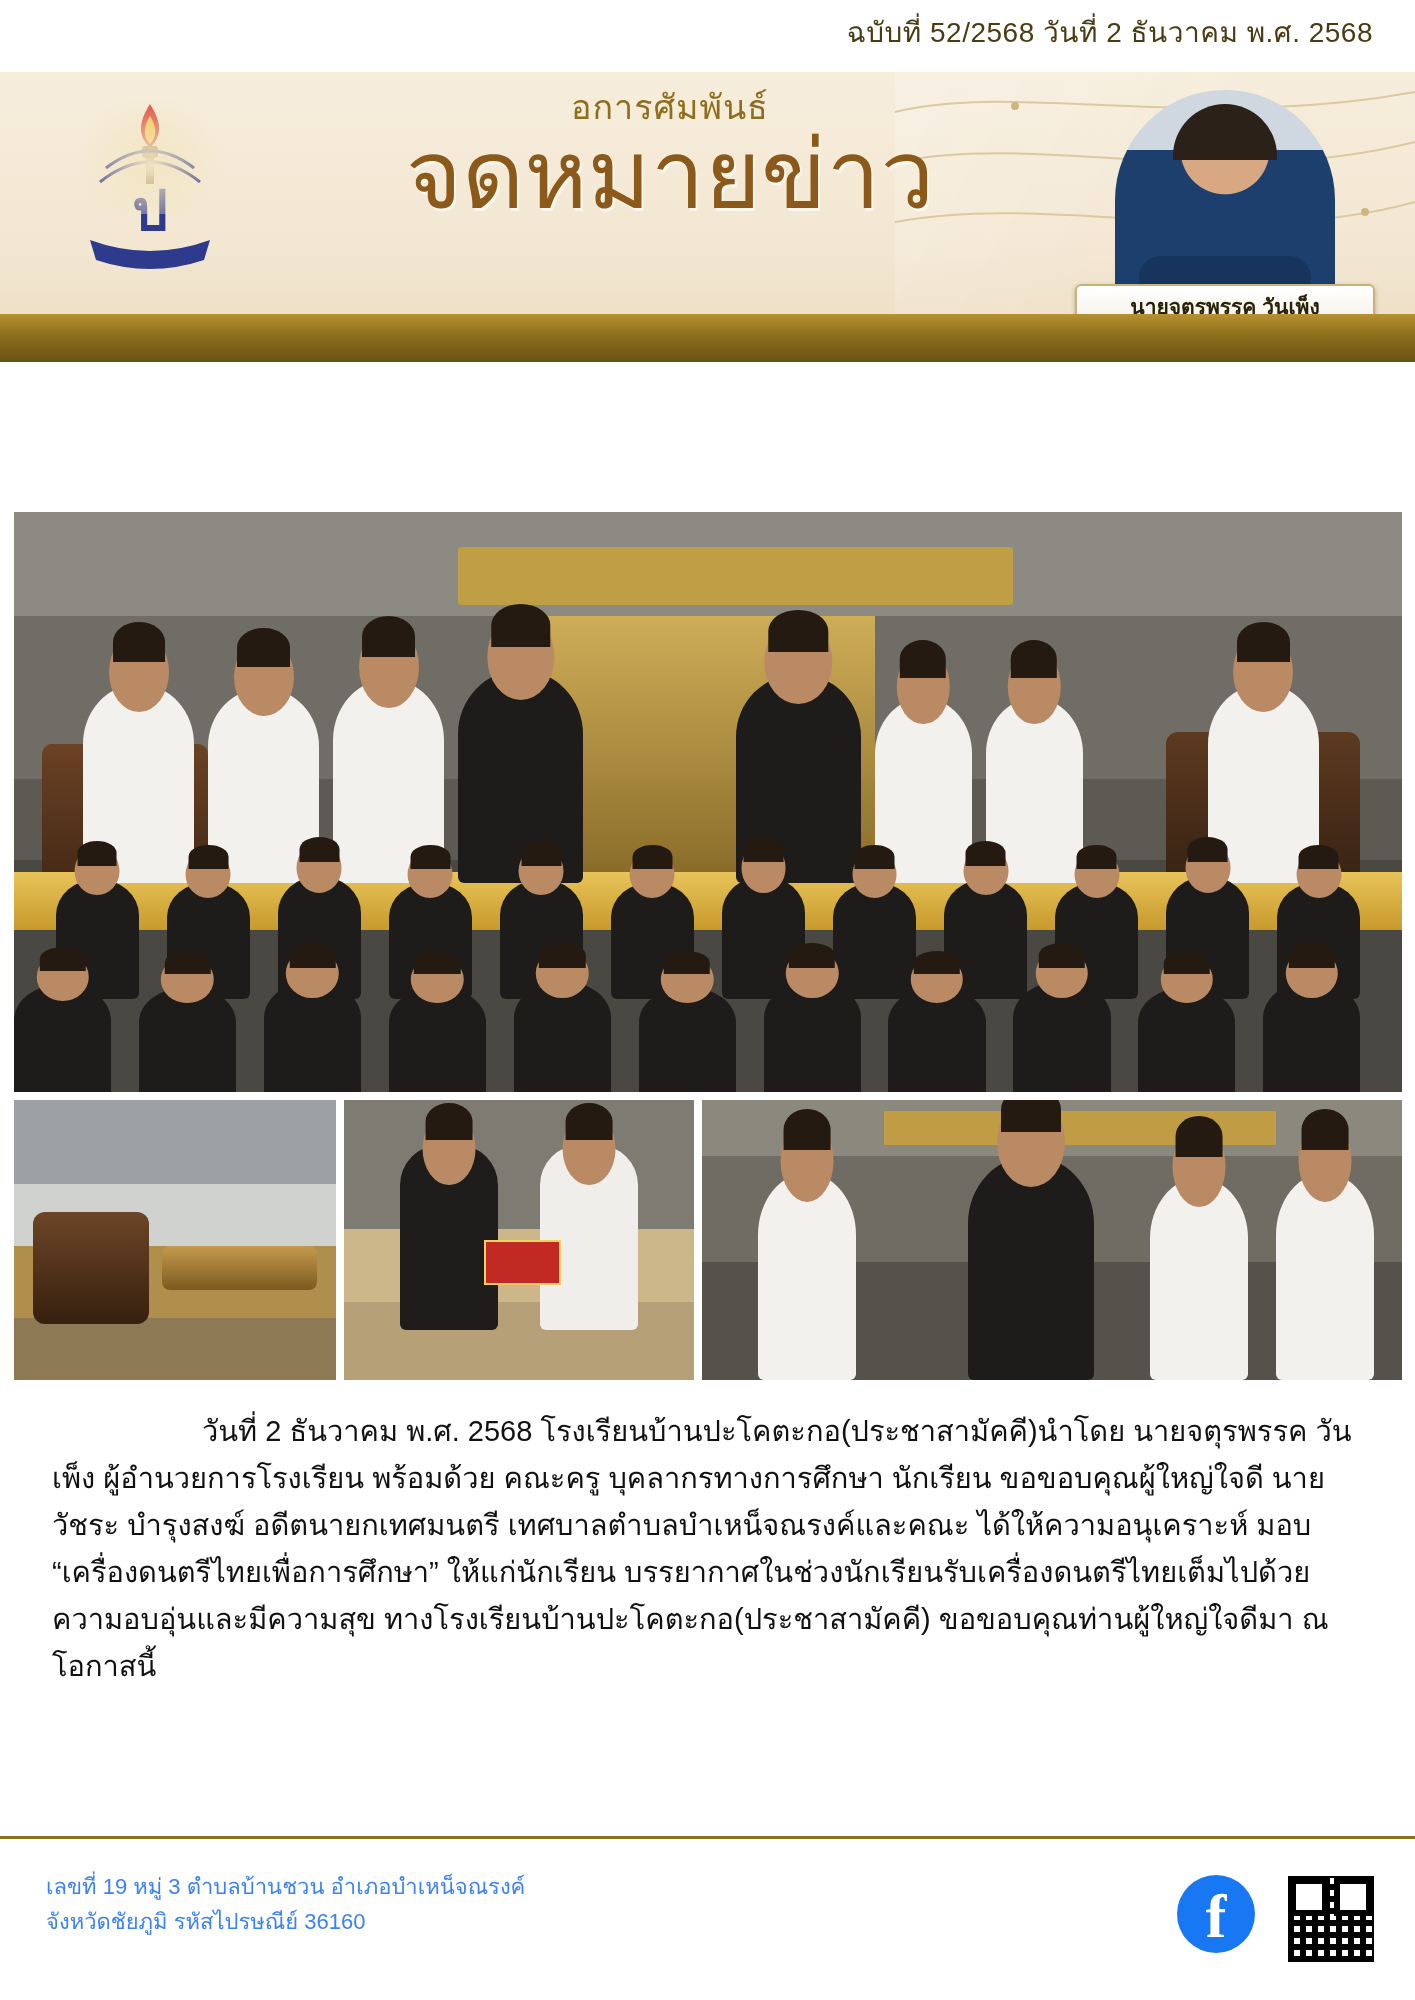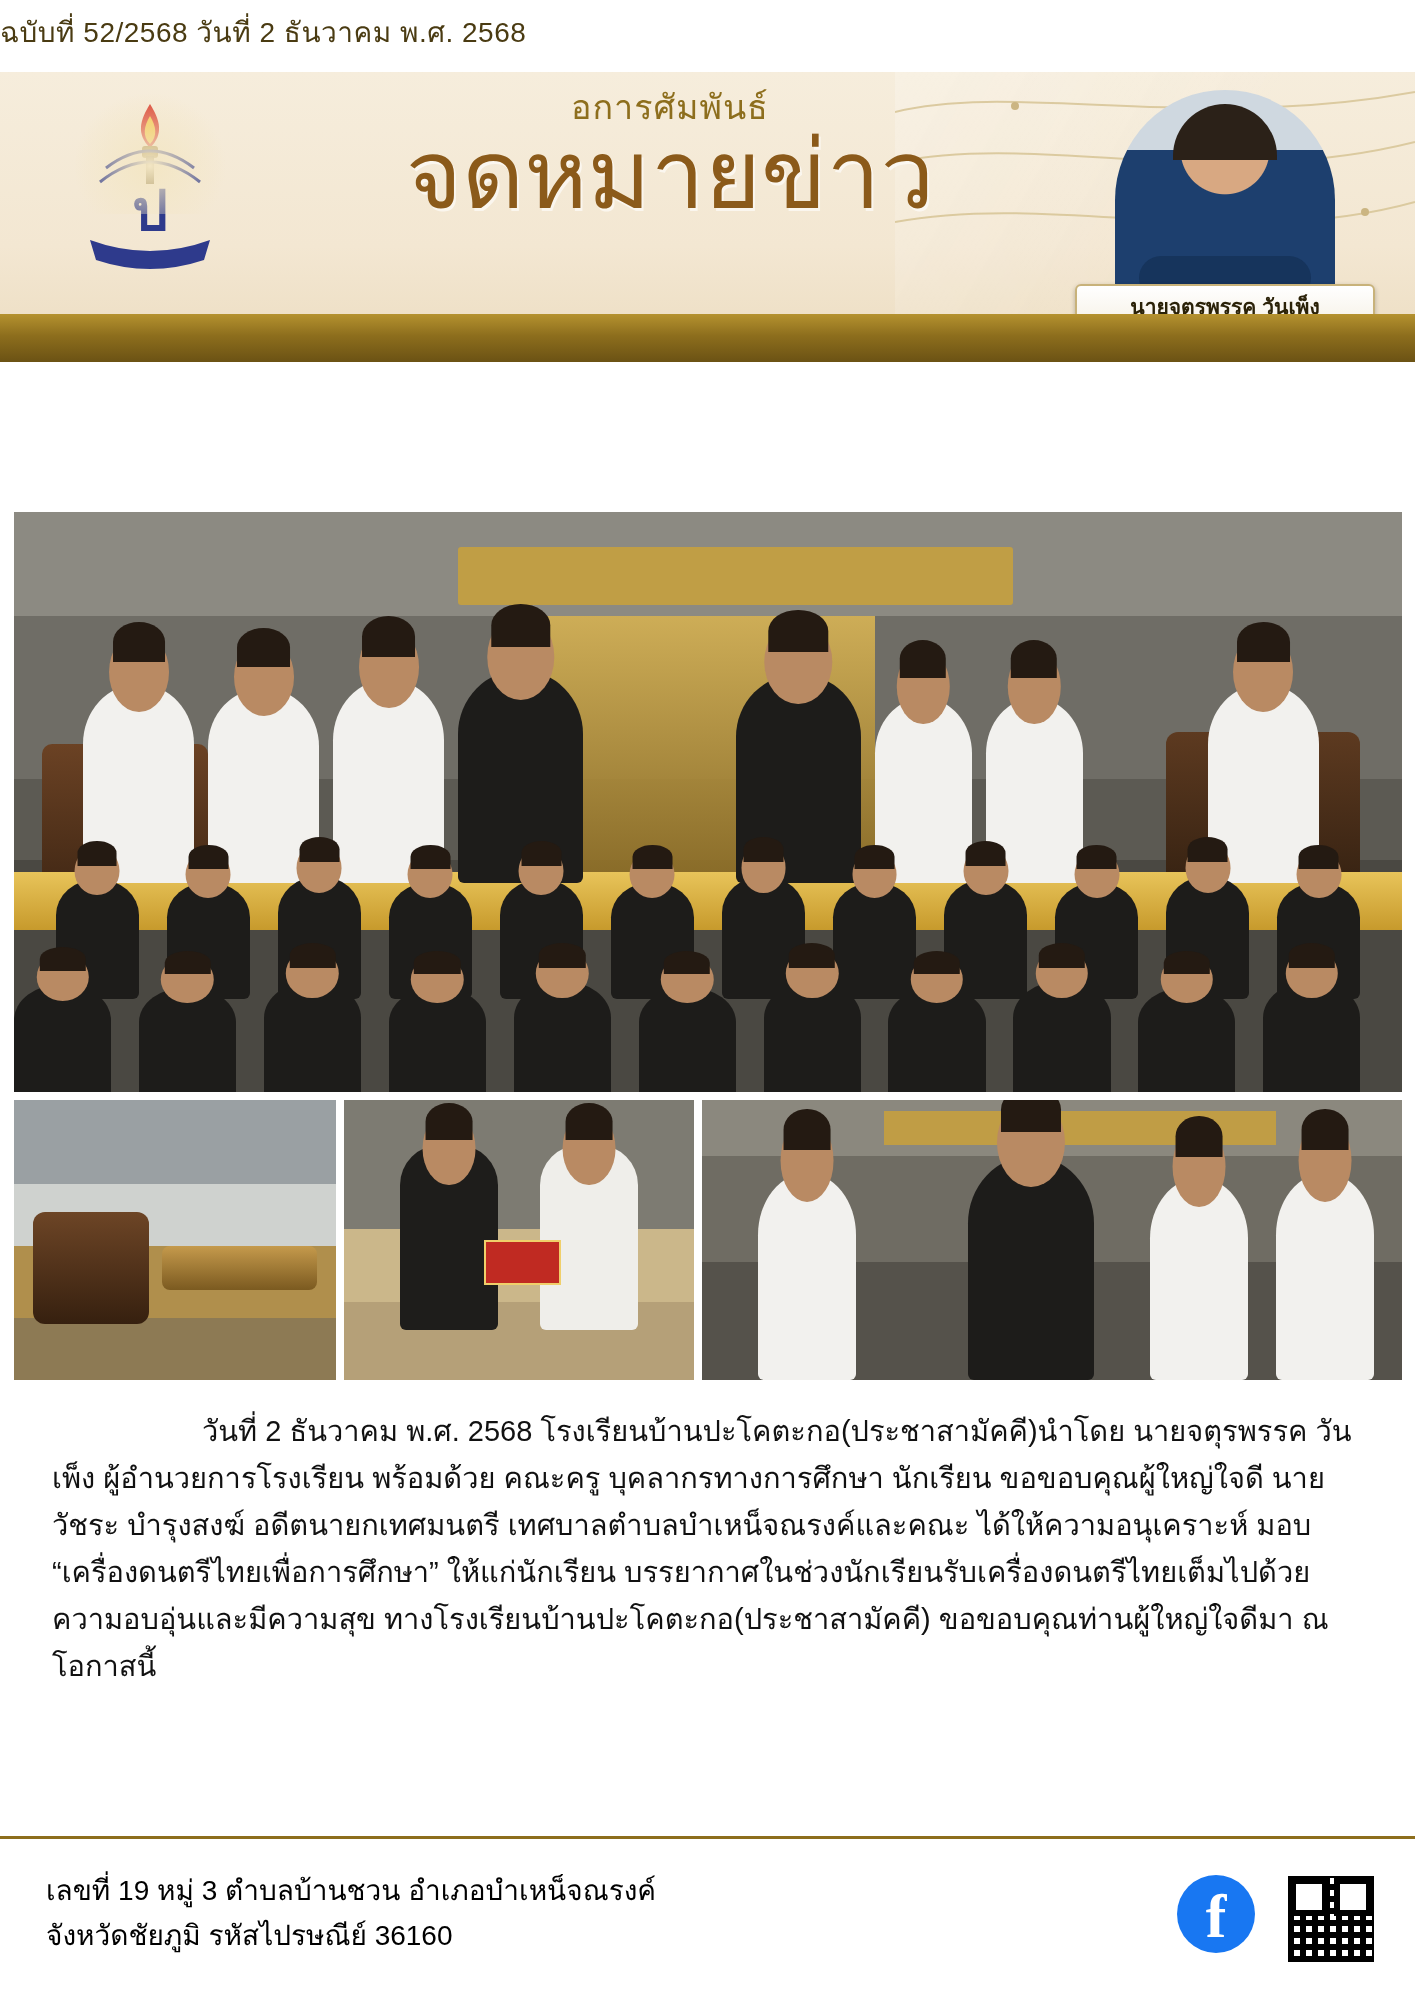--- a/index.html
+++ b/index.html
@@ -18,21 +18,21 @@
   }
 
   
   .issue-bar {
     position: absolute;
     top: 0; left: 0; right: 2px;
     height: 63px;
     background: #ffffff;
     display: flex;
     align-items: center;
-    justify-content: flex-start;
+    justify-content: flex-end;
     padding-right: 40px;
   }
   .issue-text {
     font-size: 28px;
     color: #4a3b12;
     letter-spacing: .5px;
     white-space: nowrap;
   }
 
   
@@ -254,23 +254,23 @@
     background: #8d6e1d;
   }
   .footer {
     position: absolute;
     left: 0; right: 0; top: 1839px; bottom: 0;
     background: #ffffff;
   }
   .footer-addr {
     position: absolute;
     left: 46px; top: 30px;
-    font-size: 28px;
+    font-size: 22px;
     line-height: 1.6;
-    color: #000000;
+    color: #3b82f6;
   }
   .fb-icon {
     position: absolute;
     right: 160px; top: 36px;
     width: 78px; height: 78px;
     border-radius: 50%;
     background: #1877f2;
     color: #ffffff;
     font-size: 62px;
     font-weight: bold;

